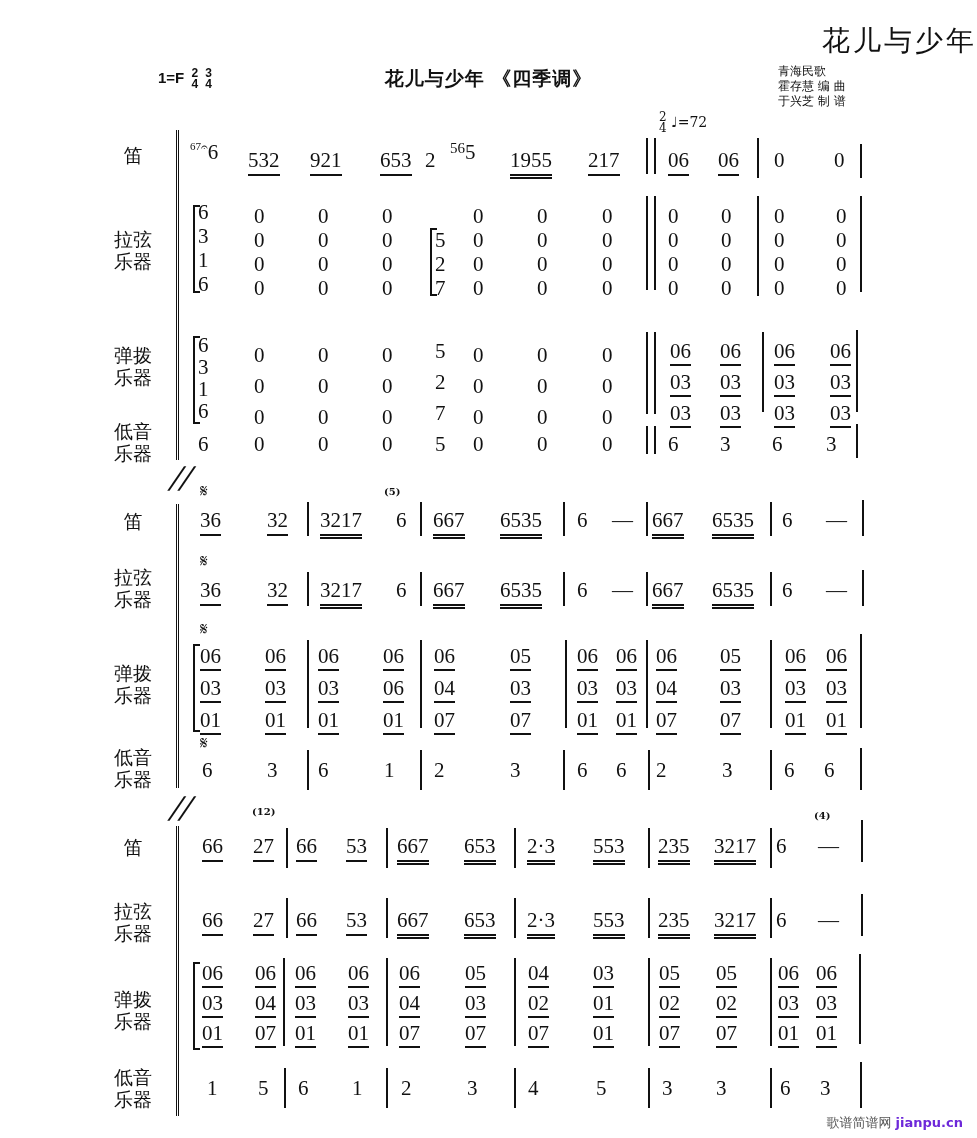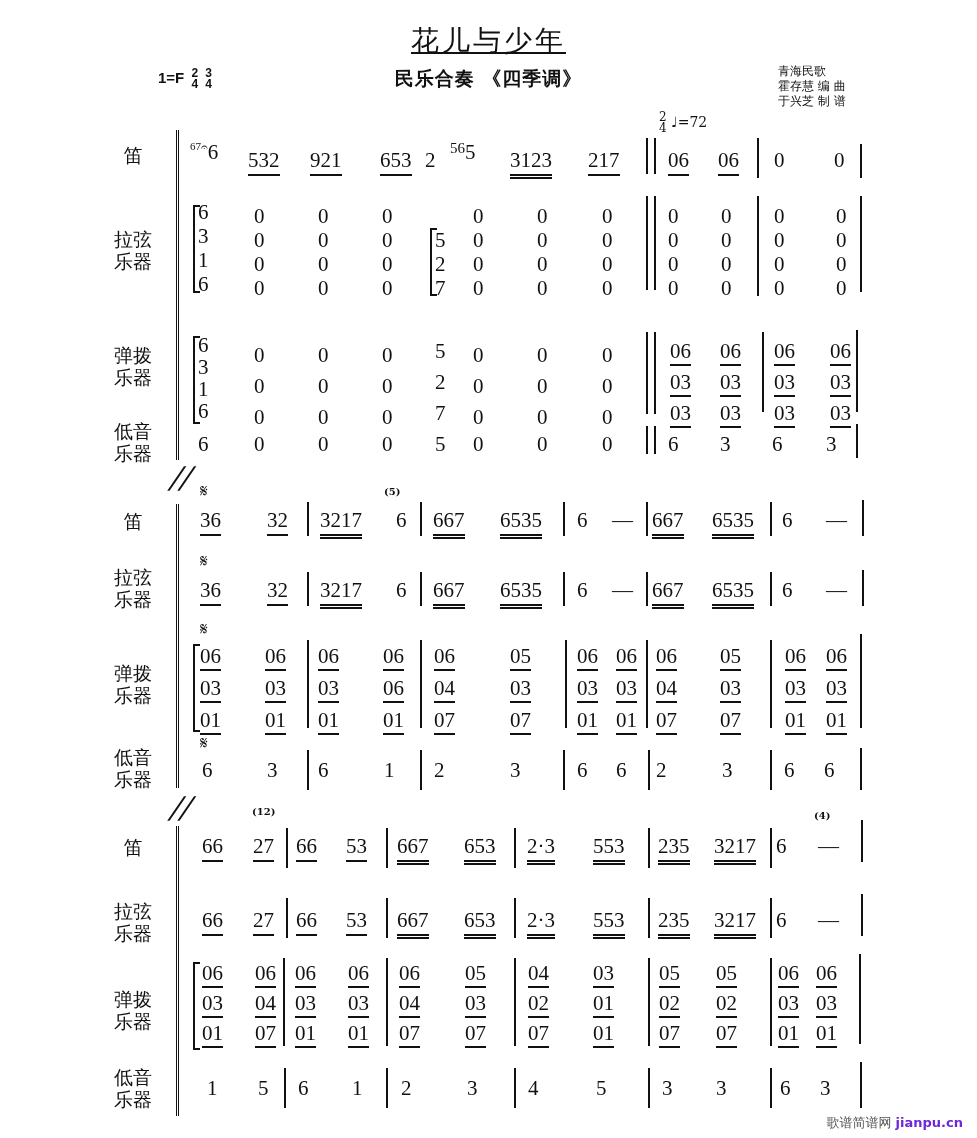--- a/index.html
+++ b/index.html
@@ -1,18 +1,18 @@
 <!DOCTYPE html>
 <html><head>
 <meta charset="utf-8">
 <style>
   html,body{margin:0;padding:0;background:#fff;}
   body{width:977px;height:1138px;position:relative;overflow:hidden;font-family:"DejaVu Serif",serif;color:#111;}
   .abs{position:absolute;}
-  .title{left:0;width:977px;top:22px;text-align:center;font-size:28px;letter-spacing:3px;font-family:"DejaVu Serif",serif;text-decoration:underline;}
+  .title{left:0;width:977px;top:22px;text-align:right;font-size:28px;letter-spacing:3px;font-family:"DejaVu Serif",serif;}
   .subtitle{left:0;width:977px;top:66px;text-align:center;font-size:19px;font-weight:bold;letter-spacing:1px;}
   .key{left:158px;top:68px;font-family:"Liberation Sans",sans-serif;font-size:15px;font-weight:bold;}
   .frac{display:inline-block;vertical-align:middle;text-align:center;line-height:11px;font-size:12px;margin-left:3px;}
   .credits{left:778px;top:64px;font-size:12px;line-height:15px;}
   .tempo{left:656px;top:112px;font-size:14px;}
   .label{font-size:19px;line-height:22px;text-align:center;width:60px;font-family:"DejaVu Serif",serif;}
   .note{font-family:"Liberation Serif",serif;font-size:21px;white-space:nowrap;}
   .ul{border-bottom:2px solid #111;padding-bottom:1px;}
   .ul2{border-bottom:5px double #111;padding-bottom:1px;}
   .bar{width:2px;background:#111;}
@@ -22,21 +22,21 @@
   .small{font-size:10px;font-weight:bold;}
   .segno{font-size:18px;}
   .slash{font-size:30px;transform:skewX(-20deg);}
   .watermark{right:14px;bottom:6px;font-size:13px;color:#555;font-family:"DejaVu Sans",sans-serif;}
   .watermark span{color:#6d28d9;font-weight:bold;}
 </style>
 </head>
 <body>
 
 <div class="abs title">花儿与少年</div>
-<div class="abs subtitle">民乐合奏 《四季调》</div>
+<div class="abs subtitle">花儿与少年 《四季调》</div>
 <div class="abs key">
   <span>1=F</span>
   <span class="frac"><span>2</span><br><span>4</span></span>
   <span class="frac"><span>3</span><br><span>4</span></span>
 </div>
 <div class="abs credits">
   <div>青海民歌</div>
   <div>霍存慧 编 曲</div>
   <div>于兴芝 制 谱</div>
 </div>
@@ -54,21 +54,21 @@
   <div class="abs label" style="left:103px;top:420px;white-space:pre;">低音
 乐器</div>
   <div class="abs brace" style="left:176px;top:130px;height:330px;"></div>
 
   <div class="abs note" style="left:190px;top:140px;"><span style="font-size:11px;vertical-align:top">67</span><span style="font-size:12px;vertical-align:top">𝄐</span>6</div>
   <div class="abs note ul" style="left:248px;top:148px;">532</div>
   <div class="abs note ul" style="left:310px;top:148px;">921</div>
   <div class="abs note ul" style="left:380px;top:148px;">653</div>
   <div class="abs note" style="left:425px;top:148px;">2</div>
   <div class="abs note" style="left:450px;top:140px;"><span style="font-size:15px;vertical-align:top">56</span>5</div>
-  <div class="abs note ul2" style="left:510px;top:148px;">3123</div>
+  <div class="abs note ul2" style="left:510px;top:148px;">1955</div>
   <div class="abs note ul" style="left:588px;top:148px;">217</div>
   <div class="abs dbar" style="left:646px;top:138px;height:36px;"></div>
   <div class="abs note ul" style="left:668px;top:148px;">06</div>
   <div class="abs note ul" style="left:718px;top:148px;">06</div>
   <div class="abs bar" style="left:757px;top:138px;height:40px;"></div>
   <div class="abs note" style="left:774px;top:148px;">0</div>
   <div class="abs note" style="left:834px;top:148px;">0</div>
   <div class="abs bar" style="left:860px;top:144px;height:34px;"></div>
 
   <div class="abs bracket" style="left:193px;top:205px;height:84px;"></div>

